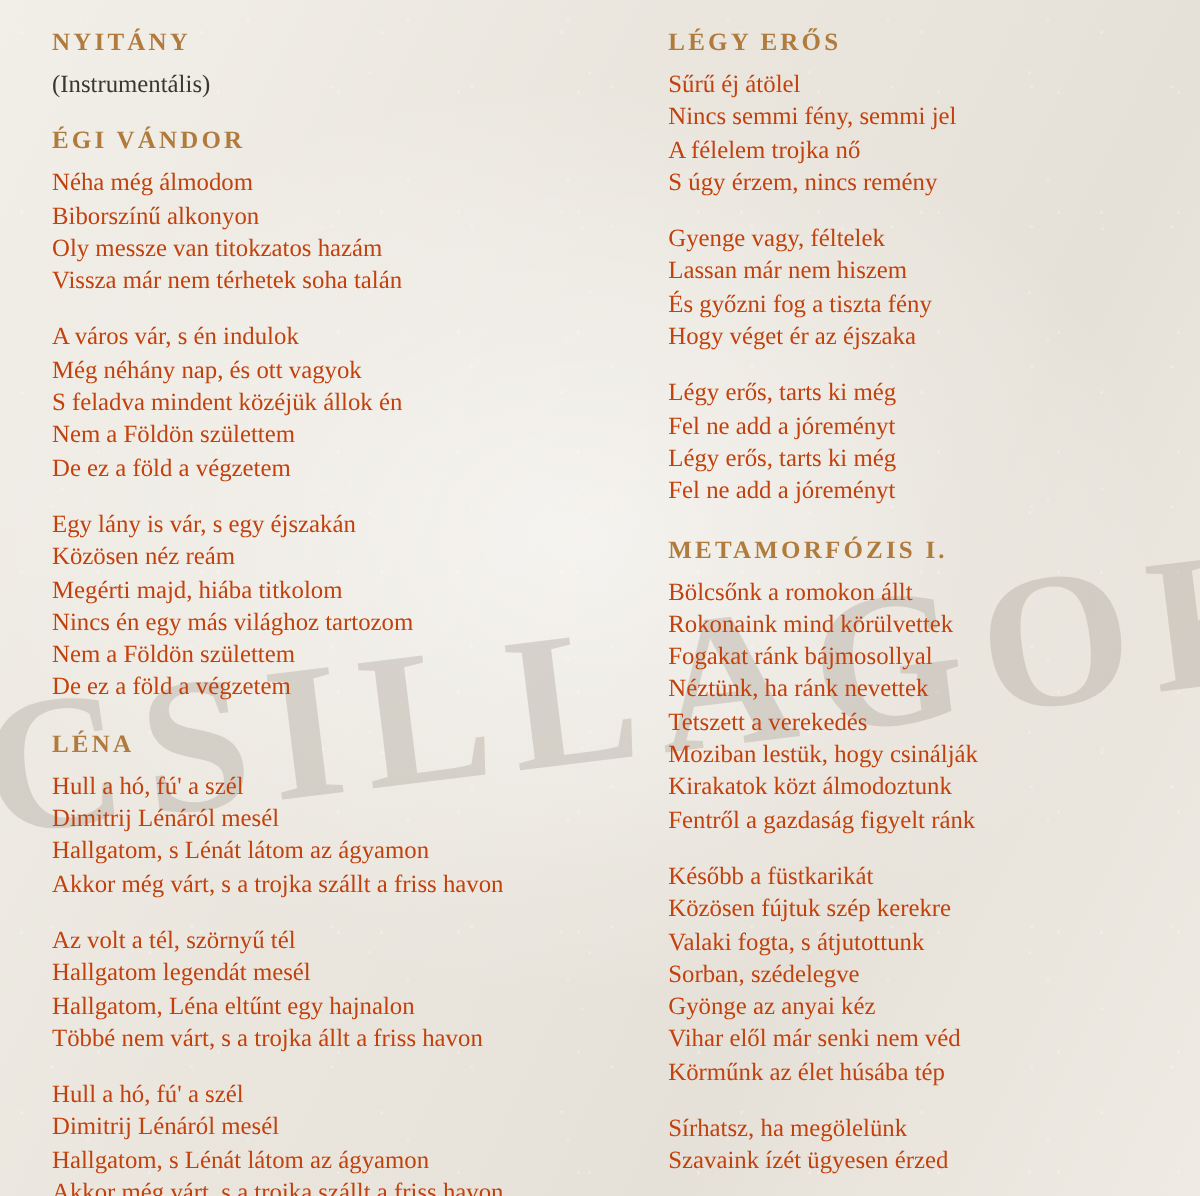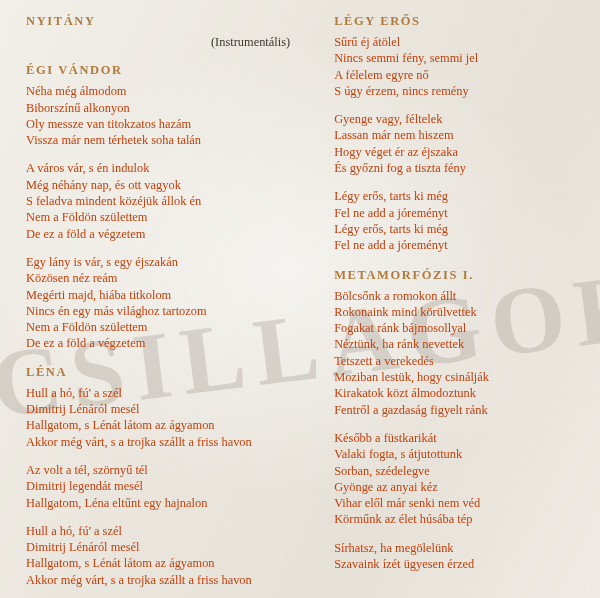--- a/index.html
+++ b/index.html
@@ -106,21 +106,20 @@
   }
   .line {
     font-size: 12.4px;
     line-height: 16.3px;
     margin: 0;
     white-space: pre-wrap;
     color: #c2410c;
   }
   .line.instr {
     color: #3a372f;
-    text-align: right;
   }
 </style>
 </head>
 <body>
 
 <div class="paper-bg"></div>
 <div class="grain"></div>
 <div class="watermark">CSILLAGOK</div>
 
 <div class="content">
@@ -162,48 +161,49 @@
     <div class="song">
       <h2 class="song-title">LÉNA</h2>
       <div class="stanza">
         <p class="line">Hull a hó, fú' a szél</p>
         <p class="line">Dimitrij Lénáról mesél</p>
         <p class="line">Hallgatom, s Lénát látom az ágyamon</p>
         <p class="line">Akkor még várt, s a trojka szállt a friss havon</p>
       </div>
       <div class="stanza">
         <p class="line">Az volt a tél, szörnyű tél</p>
-        <p class="line">Dimitrij legendát mesél</p>
+        <p class="line">Hallgatom legendát mesél</p>
         <p class="line">Hallgatom, Léna eltűnt egy hajnalon</p>
+        <p class="line">Többé nem várt, s a trojka állt a friss havon</p>
       </div>
       <div class="stanza">
         <p class="line">Hull a hó, fú' a szél</p>
         <p class="line">Dimitrij Lénáról mesél</p>
         <p class="line">Hallgatom, s Lénát látom az ágyamon</p>
         <p class="line">Akkor még várt, s a trojka szállt a friss havon</p>
       </div>
     </div>
 
   </div>
 
   <div class="col col-right">
 
     <div class="song song-right">
       <h2 class="song-title">LÉGY ERŐS</h2>
       <div class="stanza">
         <p class="line">Sűrű éj átölel</p>
         <p class="line">Nincs semmi fény, semmi jel</p>
-        <p class="line">A félelem egyre nő</p>
+        <p class="line">A félelem trojka nő</p>
         <p class="line">S úgy érzem, nincs remény</p>
       </div>
       <div class="stanza">
         <p class="line">Gyenge vagy, féltelek</p>
         <p class="line">Lassan már nem hiszem</p>
+        <p class="line">És győzni fog a tiszta fény</p>
         <p class="line">Hogy véget ér az éjszaka</p>
-        <p class="line">És győzni fog a tiszta fény</p>
       </div>
       <div class="stanza">
         <p class="line">Légy erős, tarts ki még</p>
         <p class="line">Fel ne add a jóreményt</p>
         <p class="line">Légy erős, tarts ki még</p>
         <p class="line">Fel ne add a jóreményt</p>
       </div>
     </div>
 
     <div class="song song-right">
@@ -213,20 +213,21 @@
         <p class="line">Rokonaink mind körülvettek</p>
         <p class="line">Fogakat ránk bájmosollyal</p>
         <p class="line">Néztünk, ha ránk nevettek</p>
         <p class="line">Tetszett a verekedés</p>
         <p class="line">Moziban lestük, hogy csinálják</p>
         <p class="line">Kirakatok közt álmodoztunk</p>
         <p class="line">Fentről a gazdaság figyelt ránk</p>
       </div>
       <div class="stanza">
         <p class="line">Később a füstkarikát</p>
+        <p class="line">Közösen fújtuk szép kerekre</p>
         <p class="line">Valaki fogta, s átjutottunk</p>
         <p class="line">Sorban, szédelegve</p>
         <p class="line">Gyönge az anyai kéz</p>
         <p class="line">Vihar elől már senki nem véd</p>
         <p class="line">Körműnk az élet húsába tép</p>
       </div>
       <div class="stanza">
         <p class="line">Sírhatsz, ha megölelünk</p>
         <p class="line">Szavaink ízét ügyesen érzed</p>
 

